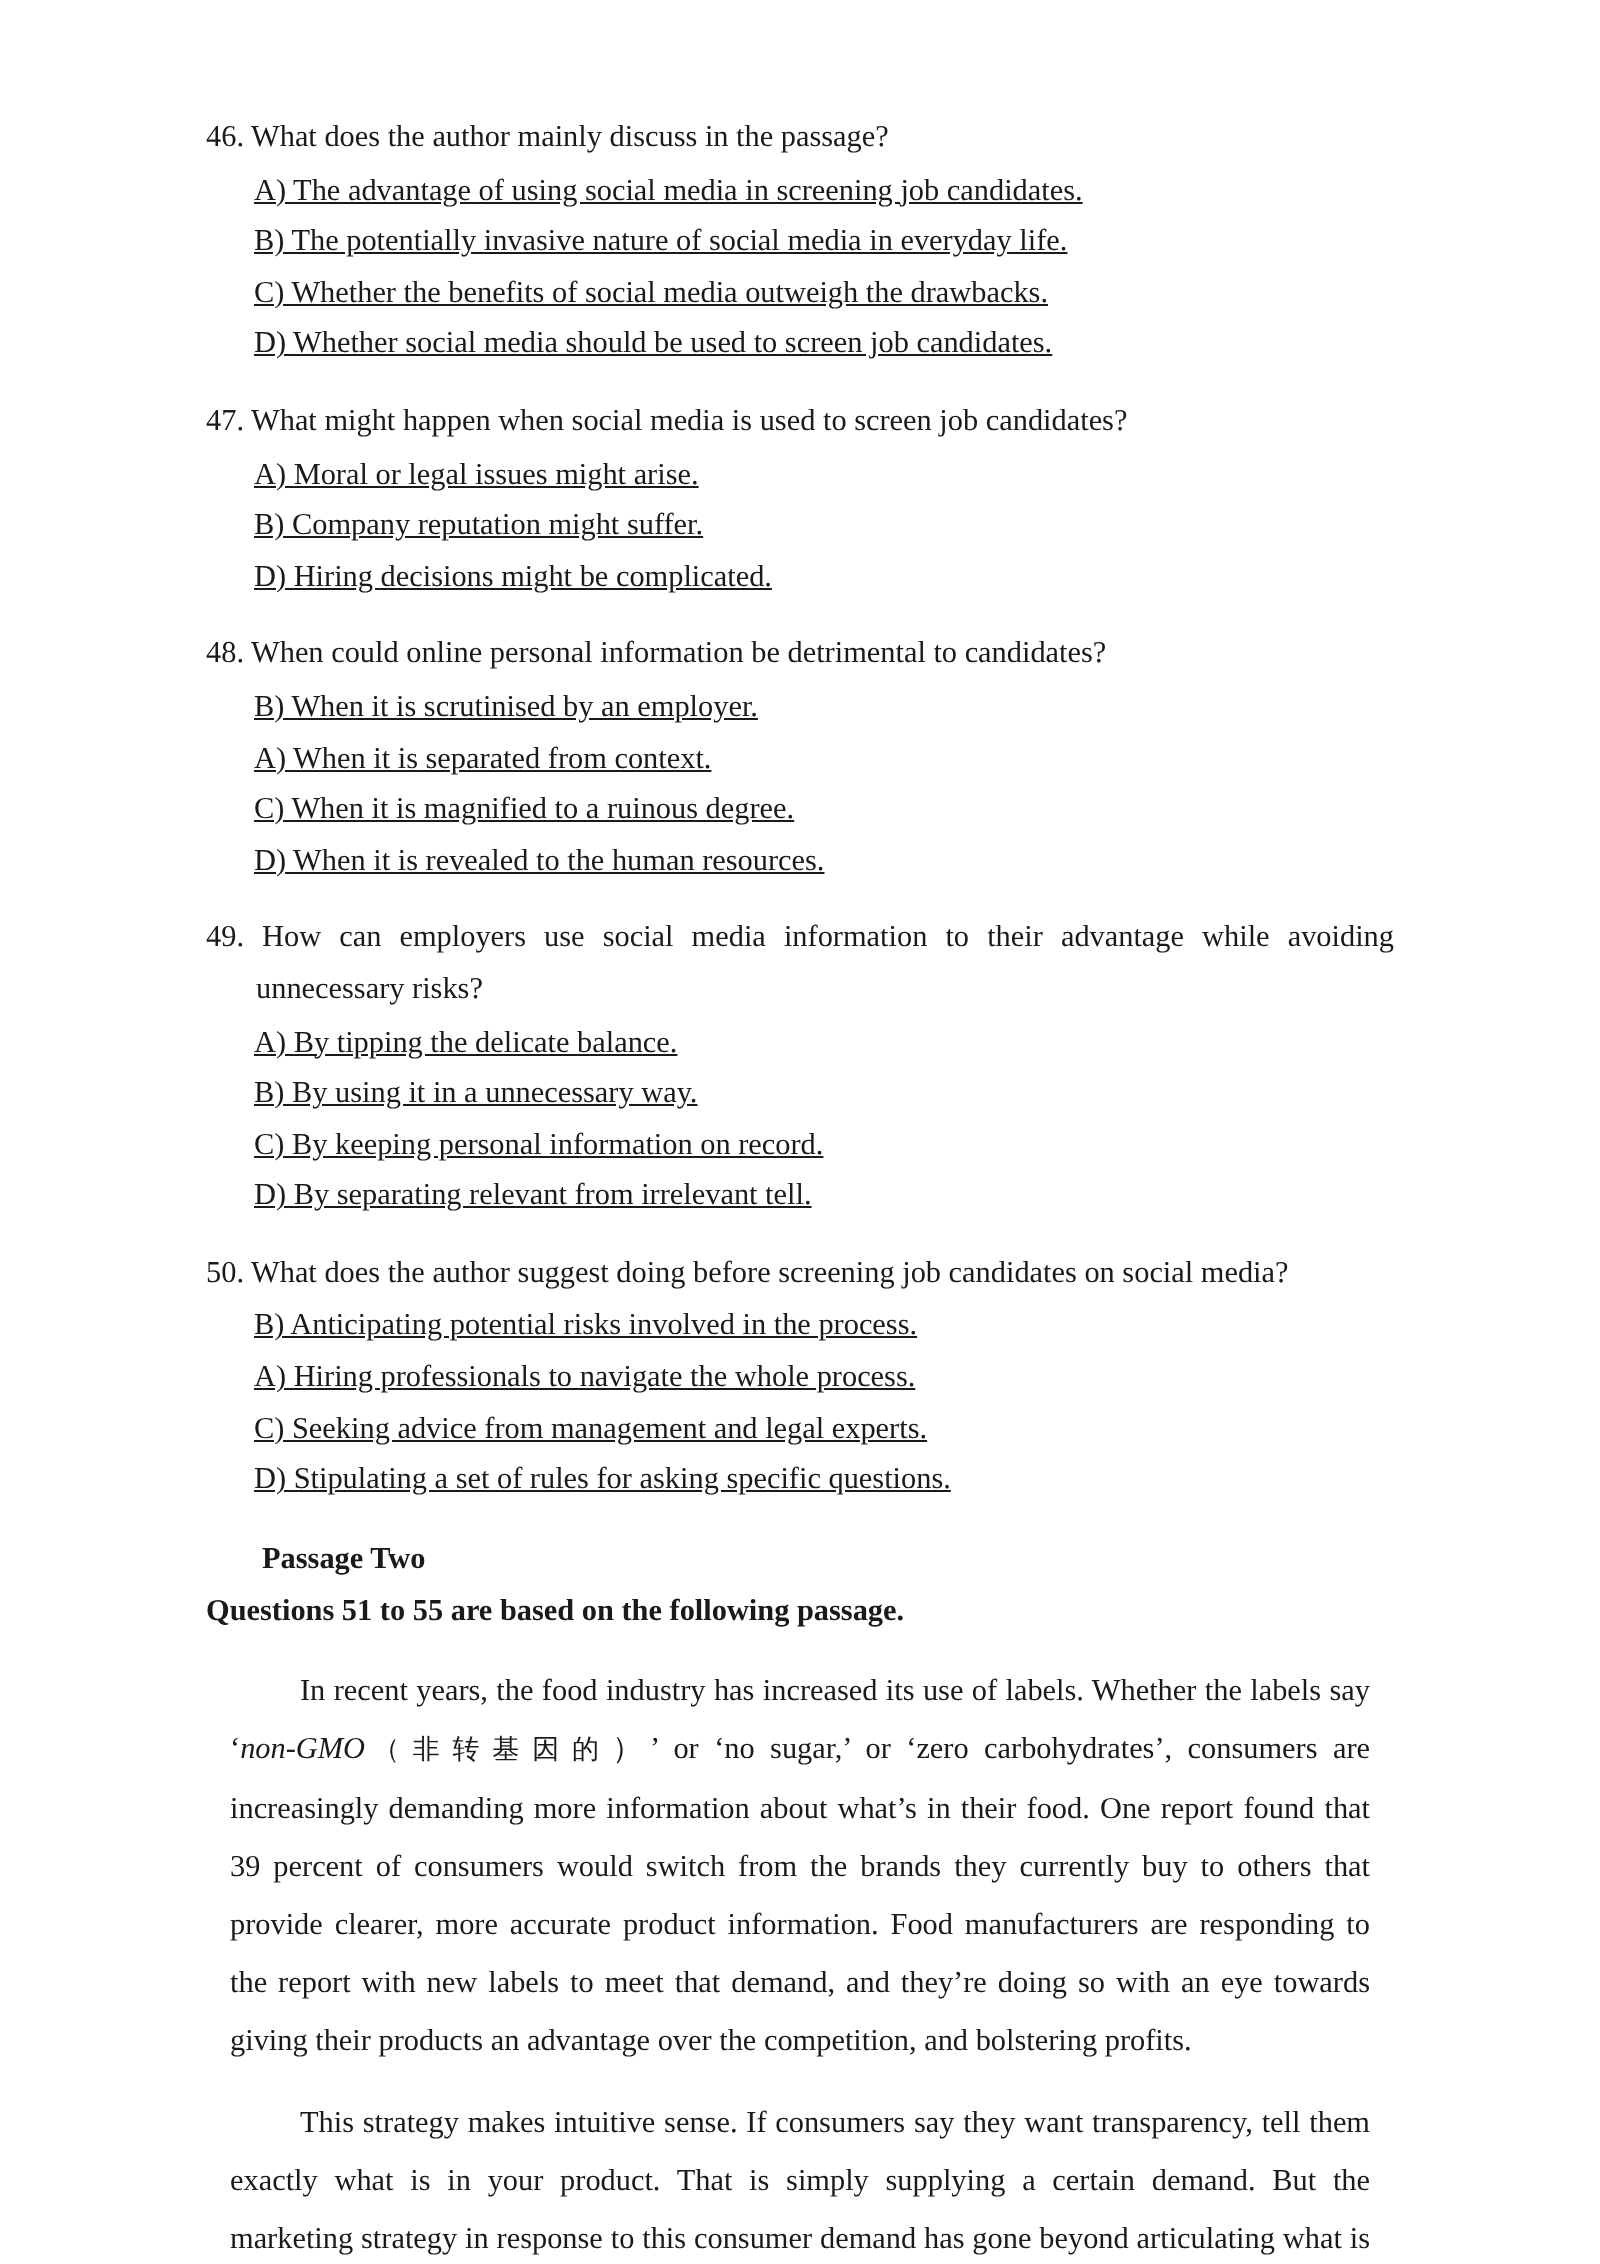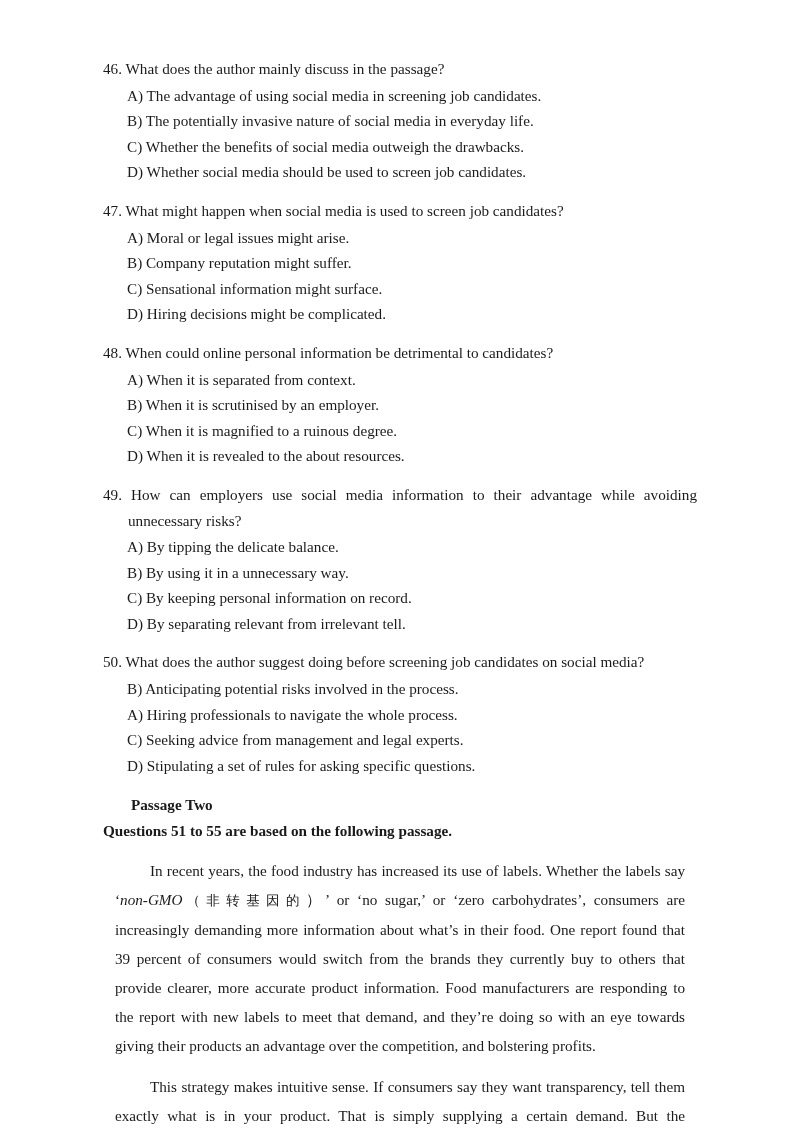--- a/index.html
+++ b/index.html
@@ -46,20 +46,21 @@
   .q-stem.nojustify {
     text-align: left;
   }
   .q-num {
     display: inline;
   }
   .options {
     margin: 0;
     padding: 0;
     list-style: none;
+    text-decoration: underline;
   }
   .option {
     font-size: 15.2px;
     line-height: 25.6px;
     padding-left: 24px;
     margin: 0;
     white-space: nowrap;
   }
 
   
@@ -132,32 +133,31 @@
         <li class="option">C) Whether the benefits of social media outweigh the drawbacks.</li>
         <li class="option">D) Whether social media should be used to screen job candidates.</li>
       </ul>
     </div>
 
     <div class="question-block">
       <p class="q-stem"><span class="q-num">47.</span> <span>What might happen when social media is used to screen job candidates?</span></p>
       <ul class="options">
         <li class="option">A) Moral or legal issues might arise.</li>
         <li class="option">B) Company reputation might suffer.</li>
-        <li class="option">C) Sensational information might surface.</li>
         <li class="option">D) Hiring decisions might be complicated.</li>
       </ul>
     </div>
 
     <div class="question-block">
       <p class="q-stem"><span class="q-num">48.</span> <span>When could online personal information be detrimental to candidates?</span></p>
       <ul class="options">
+        <li class="option">B) When it is scrutinised by an employer.</li>
         <li class="option">A) When it is separated from context.</li>
-        <li class="option">B) When it is scrutinised by an employer.</li>
         <li class="option">C) When it is magnified to a ruinous degree.</li>
-        <li class="option">D) When it is revealed to the about resources.</li>
+        <li class="option">D) When it is revealed to the human resources.</li>
       </ul>
     </div>
 
     <div class="question-block">
       <p class="q-stem"><span class="q-num">49.</span> <span>How can employers use social media information to their advantage while avoiding unnecessary risks?</span></p>
       <ul class="options">
         <li class="option">A) By tipping the delicate balance.</li>
         <li class="option">B) By using it in a unnecessary way.</li>
         <li class="option">C) By keeping personal information on record.</li>
         <li class="option">D) By separating relevant from irrelevant tell.</li>

